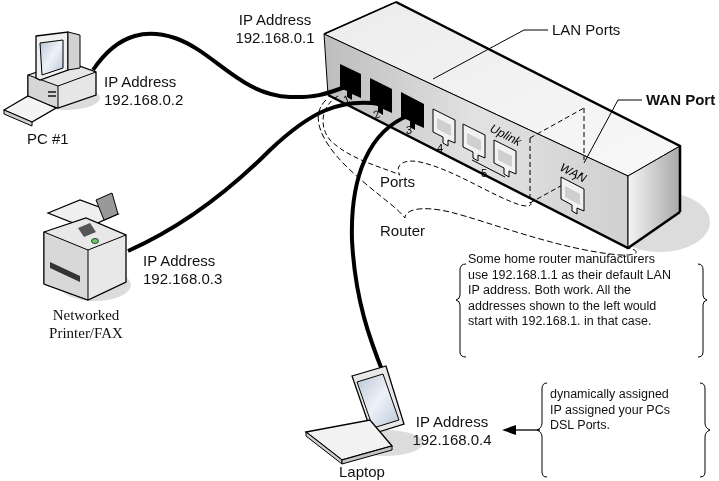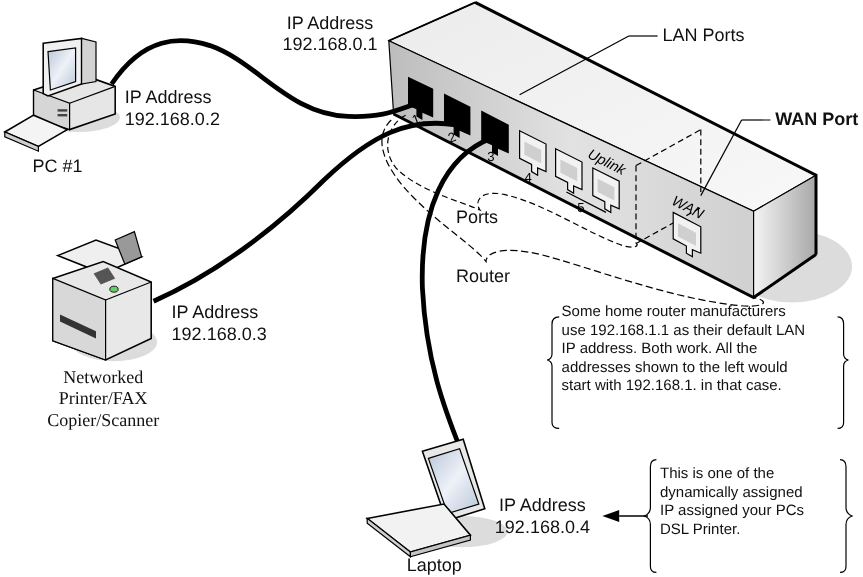--- a/index.html
+++ b/index.html
@@ -157,34 +157,32 @@
 </div>
 <div class="lbl" style="left:27px; top:130px;">PC #1</div>
 
 <div class="lbl" style="left:143px; top:252px;">
   <div>IP Address</div>
   <div>192.168.0.3</div>
 </div>
 <div class="lbl center" style="left:26px; top:306px; width:120px;font-family:Liberation Serif, serif;">
   <div>Networked</div>
   <div>Printer/FAX</div>
-  <div>Copier/Scanner</div>
 </div>
 
 <div class="lbl center" style="left:404px; top:413px; width:96px;">
   <div>IP Address</div>
   <div>192.168.0.4</div>
 </div>
 <div class="lbl" style="left:339px; top:463px;text-align:right;">Laptop</div>
 
 <div class="note" style="left:468px; top:252px;">
   <div>Some home router manufacturers</div>
   <div>use 192.168.1.1 as their default LAN</div>
   <div>IP address. Both work. All the</div>
   <div>addresses shown to the left would</div>
   <div>start with 192.168.1. in that case.</div>
 </div>
 <div class="note" style="left:550px; top:387px;">
-  <div>This is one of the</div>
   <div>dynamically assigned</div>
   <div>IP assigned your PCs</div>
-  <div>DSL Printer.</div>
+  <div>DSL Ports.</div>
 </div>
 
 </body></html>

